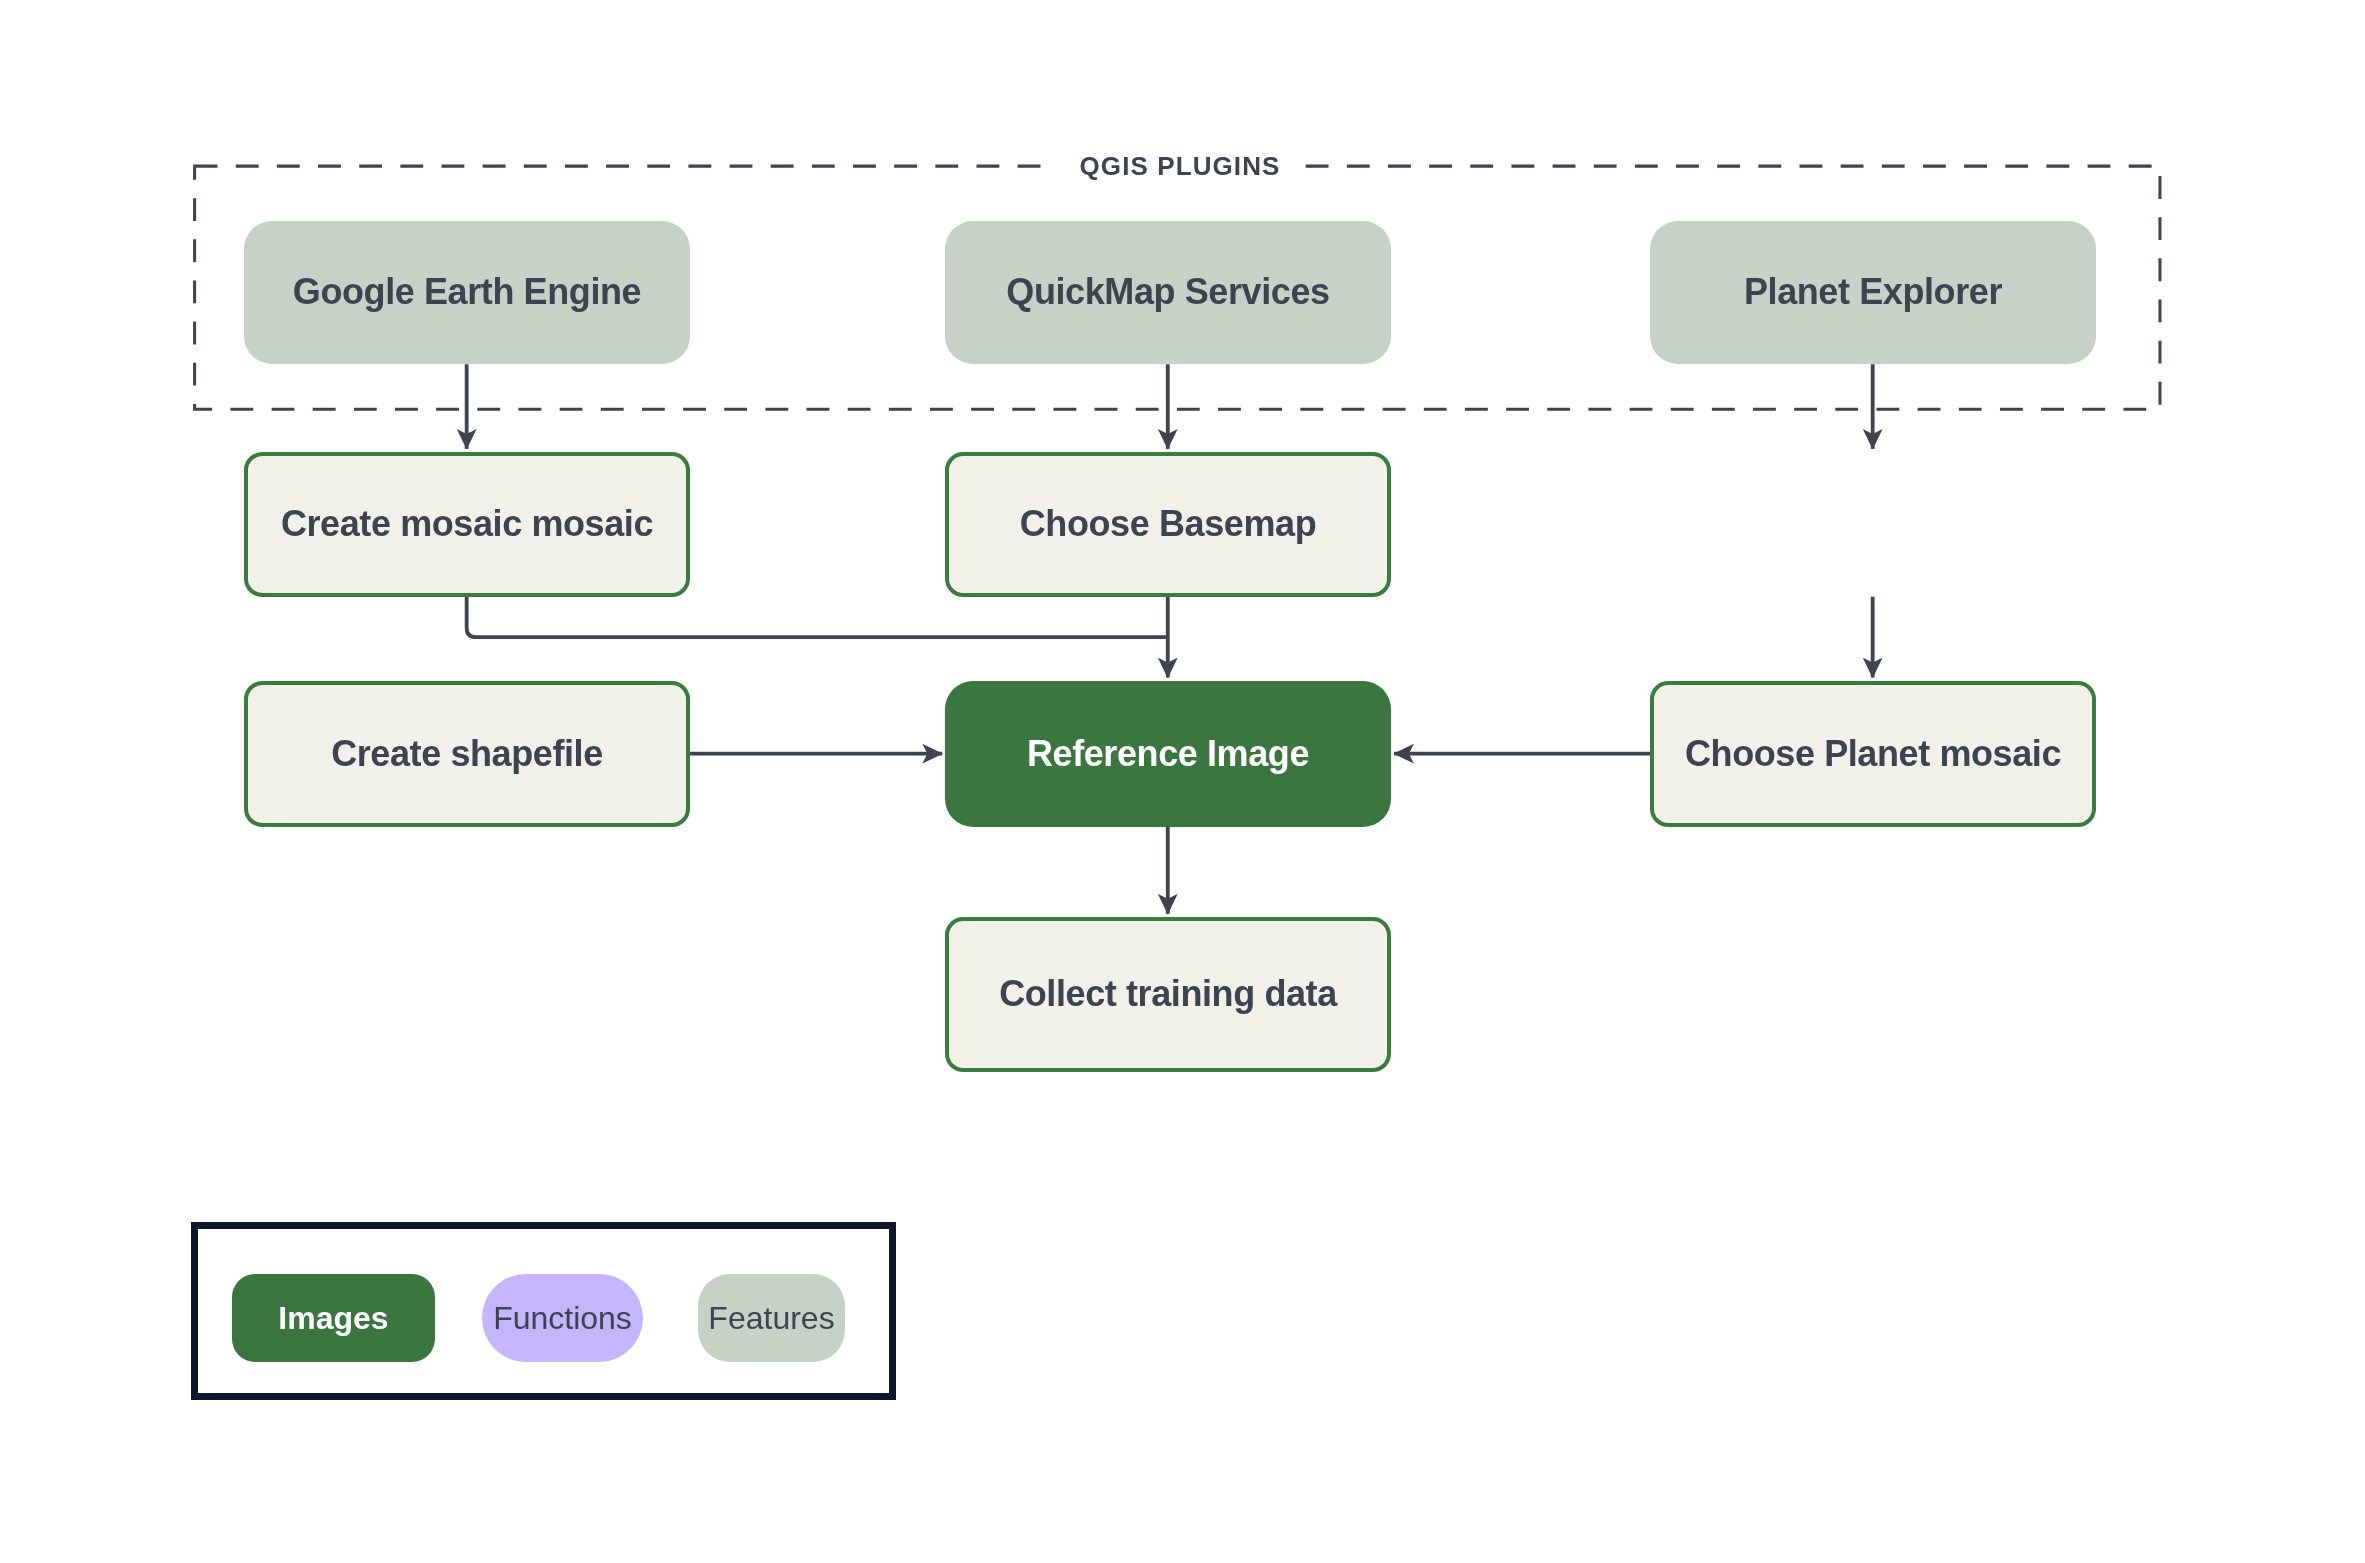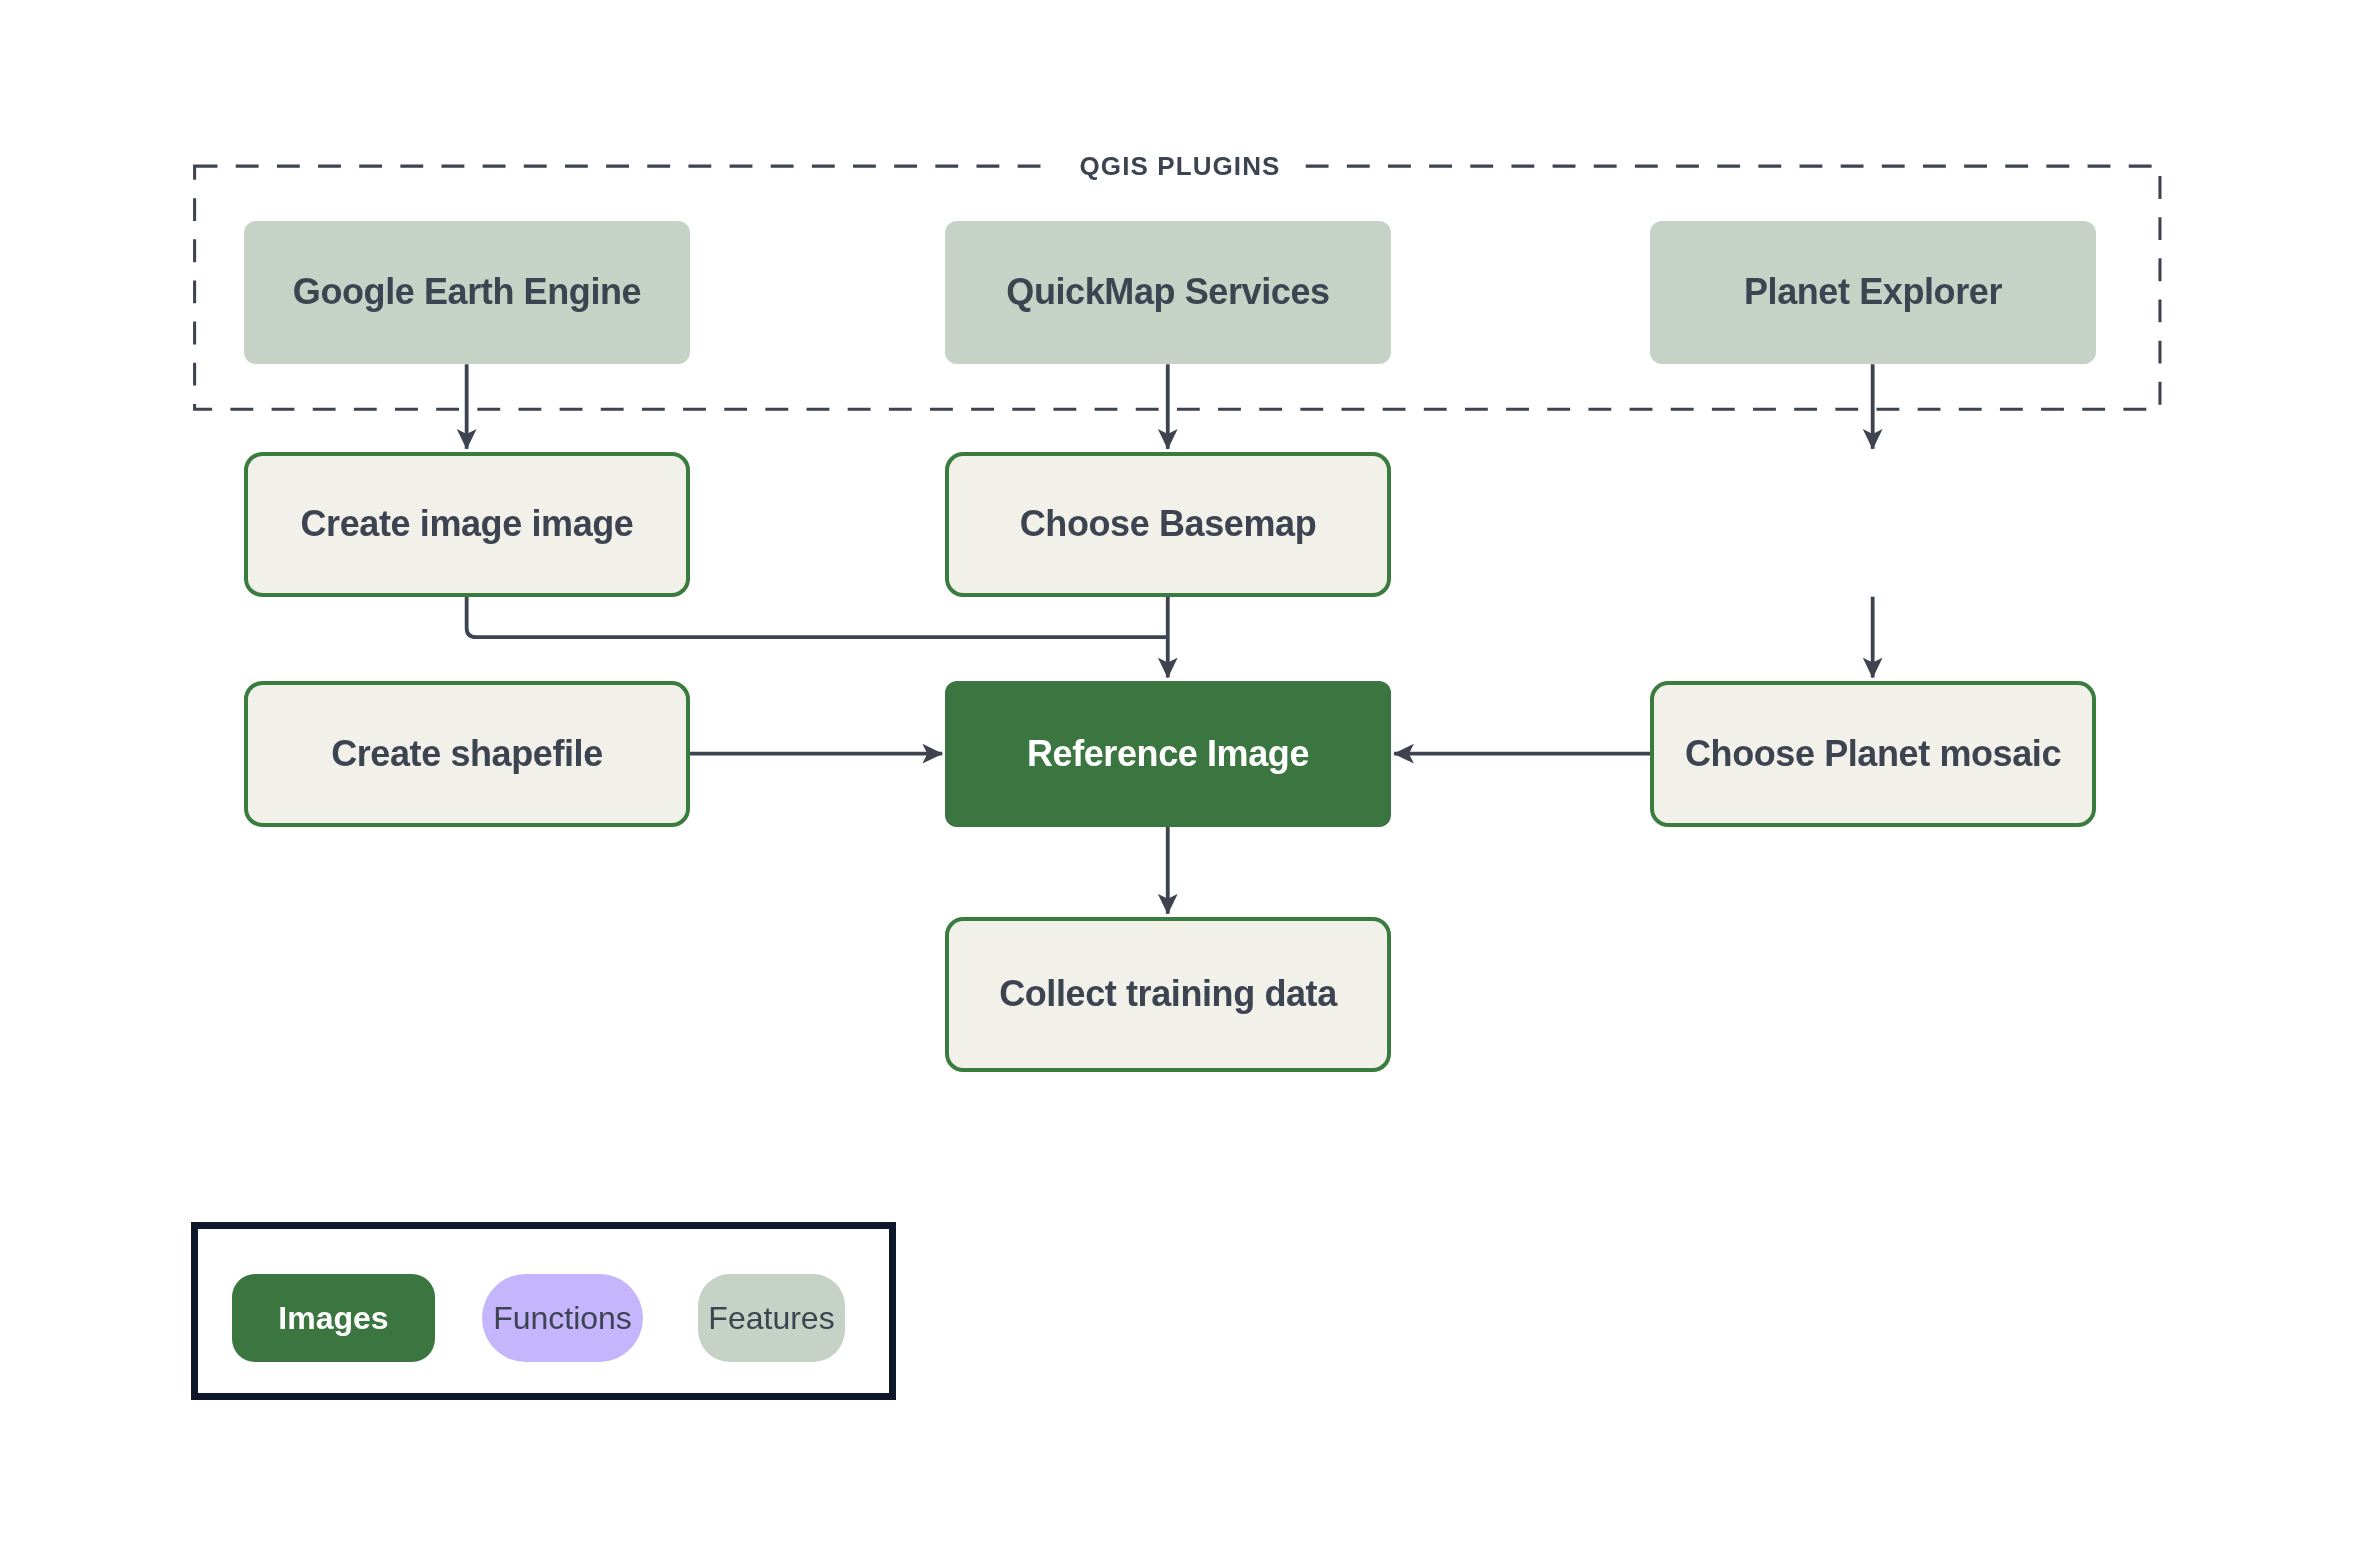--- a/index.html
+++ b/index.html
@@ -21,21 +21,21 @@
     z-index: 1;
   }
   .node {
     position: absolute;
     z-index: 2;
     display: flex;
     align-items: center;
     justify-content: center;
     text-align: center;
     box-sizing: border-box;
-    border-radius: 12px;
+    border-radius: 28px;
     font-weight: 700;
     font-size: 36px;
     letter-spacing: -0.4px;
     line-height: 1.28;
     color: #3d4451;
     padding: 0 18.3px;
   }
   .node.features {
     background: #c5d2c5;
   }
@@ -146,21 +146,21 @@
     <span>Google Earth Engine</span>
   </div>
   <div class="node features" style="left:1650px; top:221px; width:446px; height:143px;">
     <span>Planet Explorer</span>
   </div>
   <div class="node features" style="left:945px; top:221px; width:446px; height:143px;">
     <span>QuickMap Services</span>
   </div>
 
   <div class="node functions" style="left:244px; top:452px; width:446px; height:145px;">
-    <span>Create image image</span>
+    <span>Create mosaic mosaic</span>
   </div>
   <div class="node functions" style="left:945px; top:452px; width:446px; height:145px;">
     <span>Choose Basemap</span>
   </div>
 
   <div class="node images" style="left:945px; top:681px; width:446px; height:146px;">
     <span>Reference Image</span>
   </div>
   <div class="node functions" style="left:244px; top:681px; width:446px; height:146px;">
     <span>Create shapefile</span>

